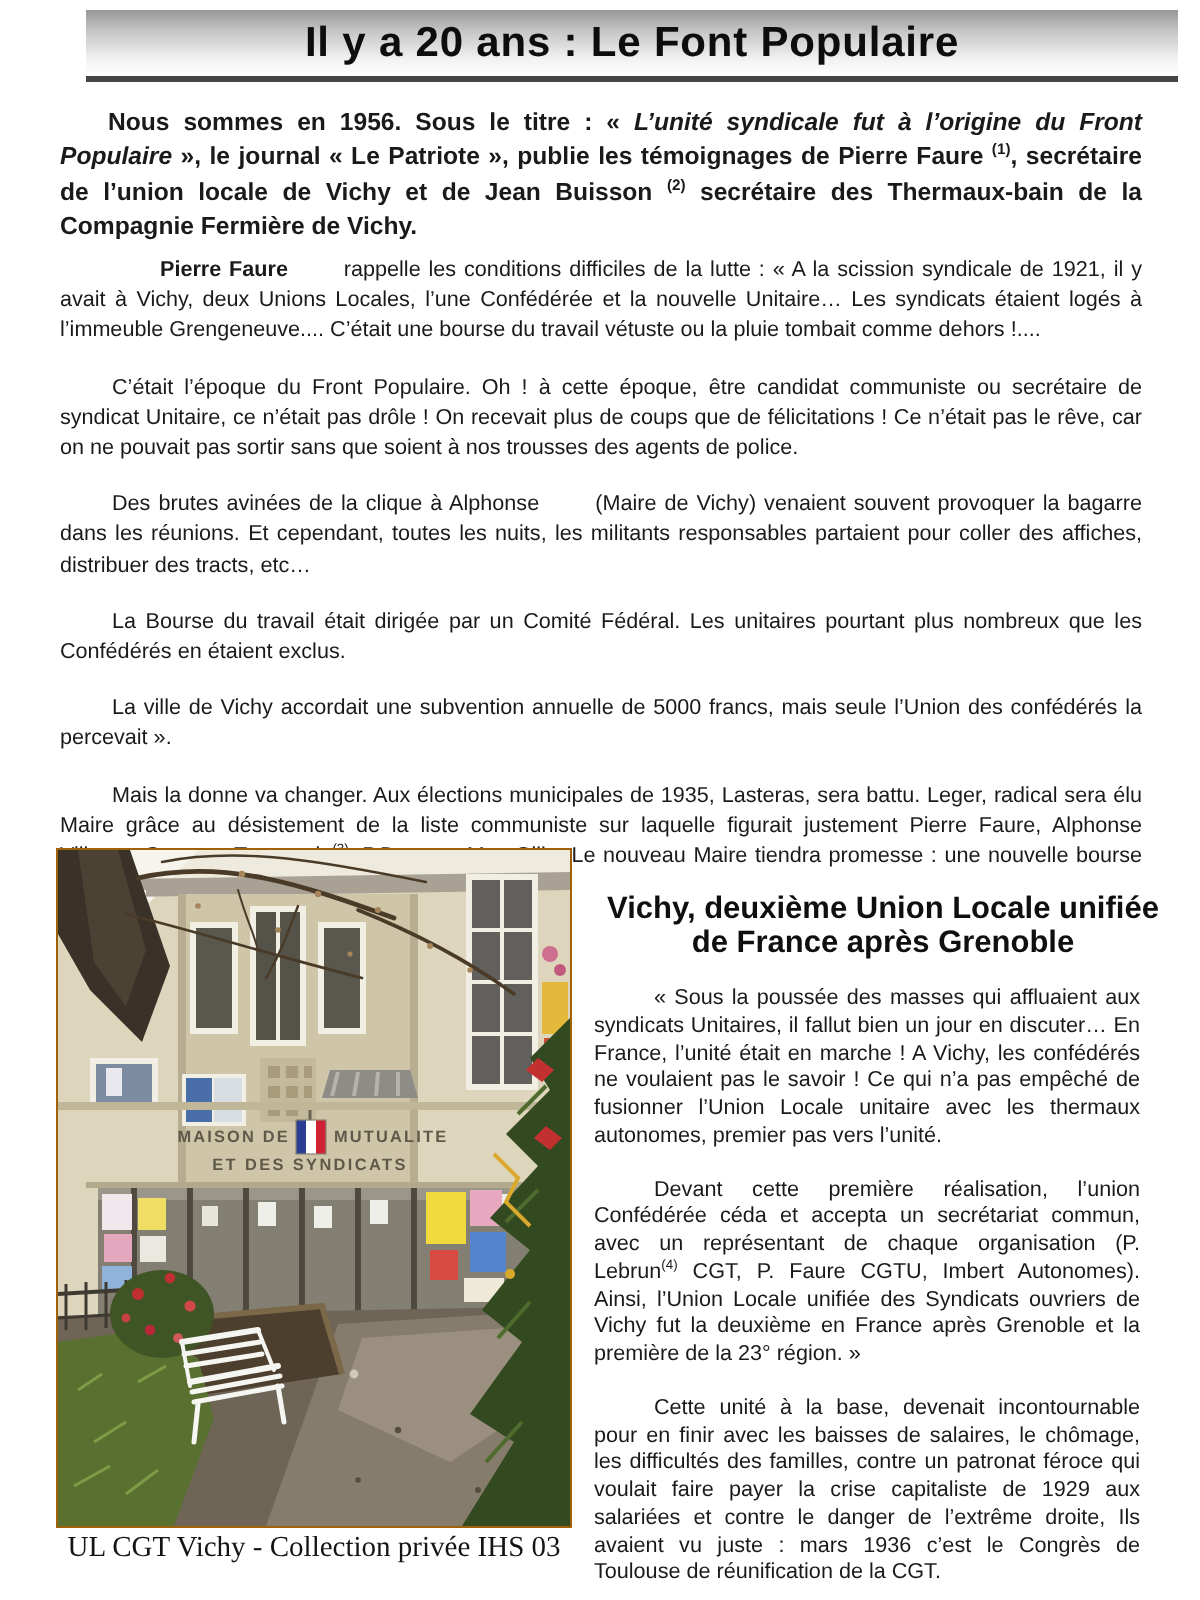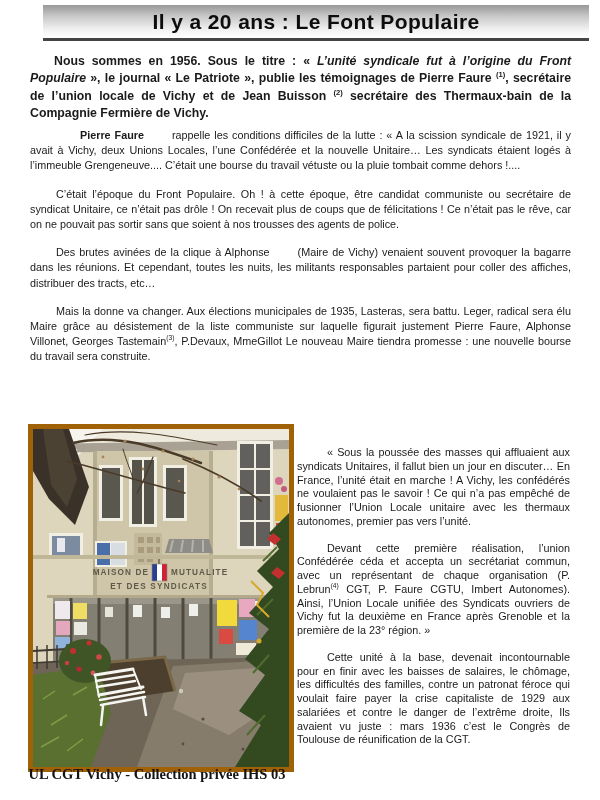--- a/index.html
+++ b/index.html
@@ -30,27 +30,27 @@
     position:absolute; left:30px; top:128px; width:541px;
     font-size:10.8px; line-height:15.2px; text-align:justify;
   }
   .article-left p { margin:0 0 13px 0; text-indent:26px; }
   .it { }
   .rm { font-style:normal;padding-left:24px; }
   .bd { font-weight:bold; }
   
   .photo-frame {
     position:absolute; left:28px; top:424px; width:256px; height:338px;
-    border:5px solid #a16207; background:#ded5bd;
+    border:1px solid #a16207; background:#ded5bd;
   }
   .photo-frame svg { display:block; width:100%; height:100%; }
   .photo-caption {
     position:absolute; left:18px; top:766px; width:278px;
     text-align:center; font-family:"Liberation Serif", serif;
-    font-weight:bold; font-size:14.5px; color:#141414;
+    font-weight:normal; font-size:14.5px; color:#141414;
   }
   
   .article-right { position:absolute; left:297px; top:446px; width:289px; }
   .right-heading {
     font-weight:bold; font-size:15.5px; line-height:17px;
     text-align:center; margin:0 0 13px 0; color:#0f0f0f;
   }
   .article-right p {
     margin:0 16px 13px 0; font-size:10.8px; line-height:13.75px;
     text-align:justify; text-indent:30px;
@@ -65,20 +65,22 @@
   <div class="title-banner">
     <h1>Il y a 20 ans : Le Font Populaire</h1>
   </div>
 
   <div class="intro"><span>Nous sommes en 1956. Sous le titre : « </span><span class="it">L’unité syndicale fut à l’origine du Front Populaire</span><span> », le journal  « Le Patriote », publie les témoignages de Pierre Faure </span><sup>(1)</sup><span>, secrétaire de l’union locale de Vichy et de Jean Buisson </span><sup>(2)</sup><span> secrétaire des Thermaux-bain de la Compagnie Fermière de Vichy.</span></div>
 
   <div class="article-left">
     <p><span class="bd rm">Pierre Faure</span><span class="rm"> rappelle les conditions difficiles de la lutte : </span><span class="it">« A la scission syndicale de 1921, il y avait à Vichy, deux Unions Locales, l’une Confédérée et la nouvelle Unitaire… Les syndicats étaient logés à l’immeuble Grengeneuve.... C’était une bourse du travail vétuste ou la pluie tombait comme dehors !....</span></p>
     <p class="it">C’était l’époque du Front Populaire. Oh ! à cette époque, être candidat communiste ou secrétaire de syndicat Unitaire, ce n’était pas drôle ! On recevait plus de coups que de félicitations ! Ce n’était pas le rêve, car on ne pouvait pas sortir sans que soient à nos trousses des agents de police.</p>
     <p><span class="it">Des brutes avinées de la clique à Alphonse </span><span class="rm">(Maire de Vichy)</span><span class="it"> venaient souvent provoquer la bagarre dans les réunions. Et cependant, toutes les nuits, les militants responsables partaient pour coller des affiches, distribuer des tracts, etc…</span></p>
+    <p class="it">La Bourse du travail était dirigée par un Comité Fédéral. Les unitaires pourtant plus nombreux que les Confédérés en étaient exclus.</p>
+    <p class="it">La ville de Vichy accordait une subvention annuelle de 5000 francs, mais seule l’Union des confédérés la percevait ».</p>
     <p><span>Mais la donne va changer. Aux élections municipales de 1935, Lasteras, sera battu. Leger, radical sera élu Maire grâce au désistement de la liste communiste sur laquelle figurait justement Pierre Faure, Alphonse Villonet, Georges Tastemain</span><sup>(3)</sup><span>, P.Devaux, MmeGillot  Le nouveau Maire tiendra promesse : une nouvelle bourse du travail sera construite.</span></p>
   </div>
 
   <div class="photo-frame">
     <svg viewBox="0 0 256 338" preserveAspectRatio="none">
 
       <rect x="0" y="0" width="256" height="338" fill="#ded5bd"></rect>
 
       <rect x="0" y="0" width="256" height="16" fill="#eeeadd"></rect>
       <polygon points="0,0 70,0 46,26 0,34" fill="#f6f4ec"></polygon>
@@ -293,18 +295,22 @@
           <circle cx="206" cy="60" r="1.4"></circle>
             <circle cx="146" cy="52" r="1.3"></circle>
         </g>
       </g>
     </svg>
   </div>
 
   <div class="photo-caption">UL CGT Vichy - Collection privée IHS 03</div>
 
   <div class="article-right">
+    <h2 class="right-heading">
+      <div>Vichy, deuxième Union Locale unifiée</div>
+      <div>de France après Grenoble</div>
+    </h2>
     <p class="it">« Sous la poussée des masses qui affluaient aux syndicats Unitaires, il fallut bien un jour en discuter… En France, l’unité était en marche ! A Vichy, les confédérés ne voulaient pas le savoir ! Ce qui n’a pas empêché de fusionner l’Union Locale unitaire avec les thermaux autonomes, premier pas vers l’unité.</p>
     <p><span class="it">Devant cette première réalisation, l’union Confédérée céda et accepta un secrétariat commun, avec un représentant de chaque organisation (P. Lebrun</span><sup>(4)</sup><span class="it"> CGT, P. Faure CGTU, Imbert Autonomes). Ainsi, l’Union Locale unifiée des Syndicats ouvriers de Vichy fut la deuxième en France après Grenoble et la première de la 23° région. »</span></p>
     <p>Cette unité à la base, devenait incontournable pour en finir avec les baisses de salaires, le chômage, les difficultés des familles, contre un patronat féroce qui voulait faire payer la crise capitaliste de 1929 aux salariées et contre le danger de l’extrême droite, Ils avaient vu juste : mars 1936 c’est le Congrès de Toulouse de réunification de la CGT.</p>
   </div>
 
 </div>
 
 </body></html>

